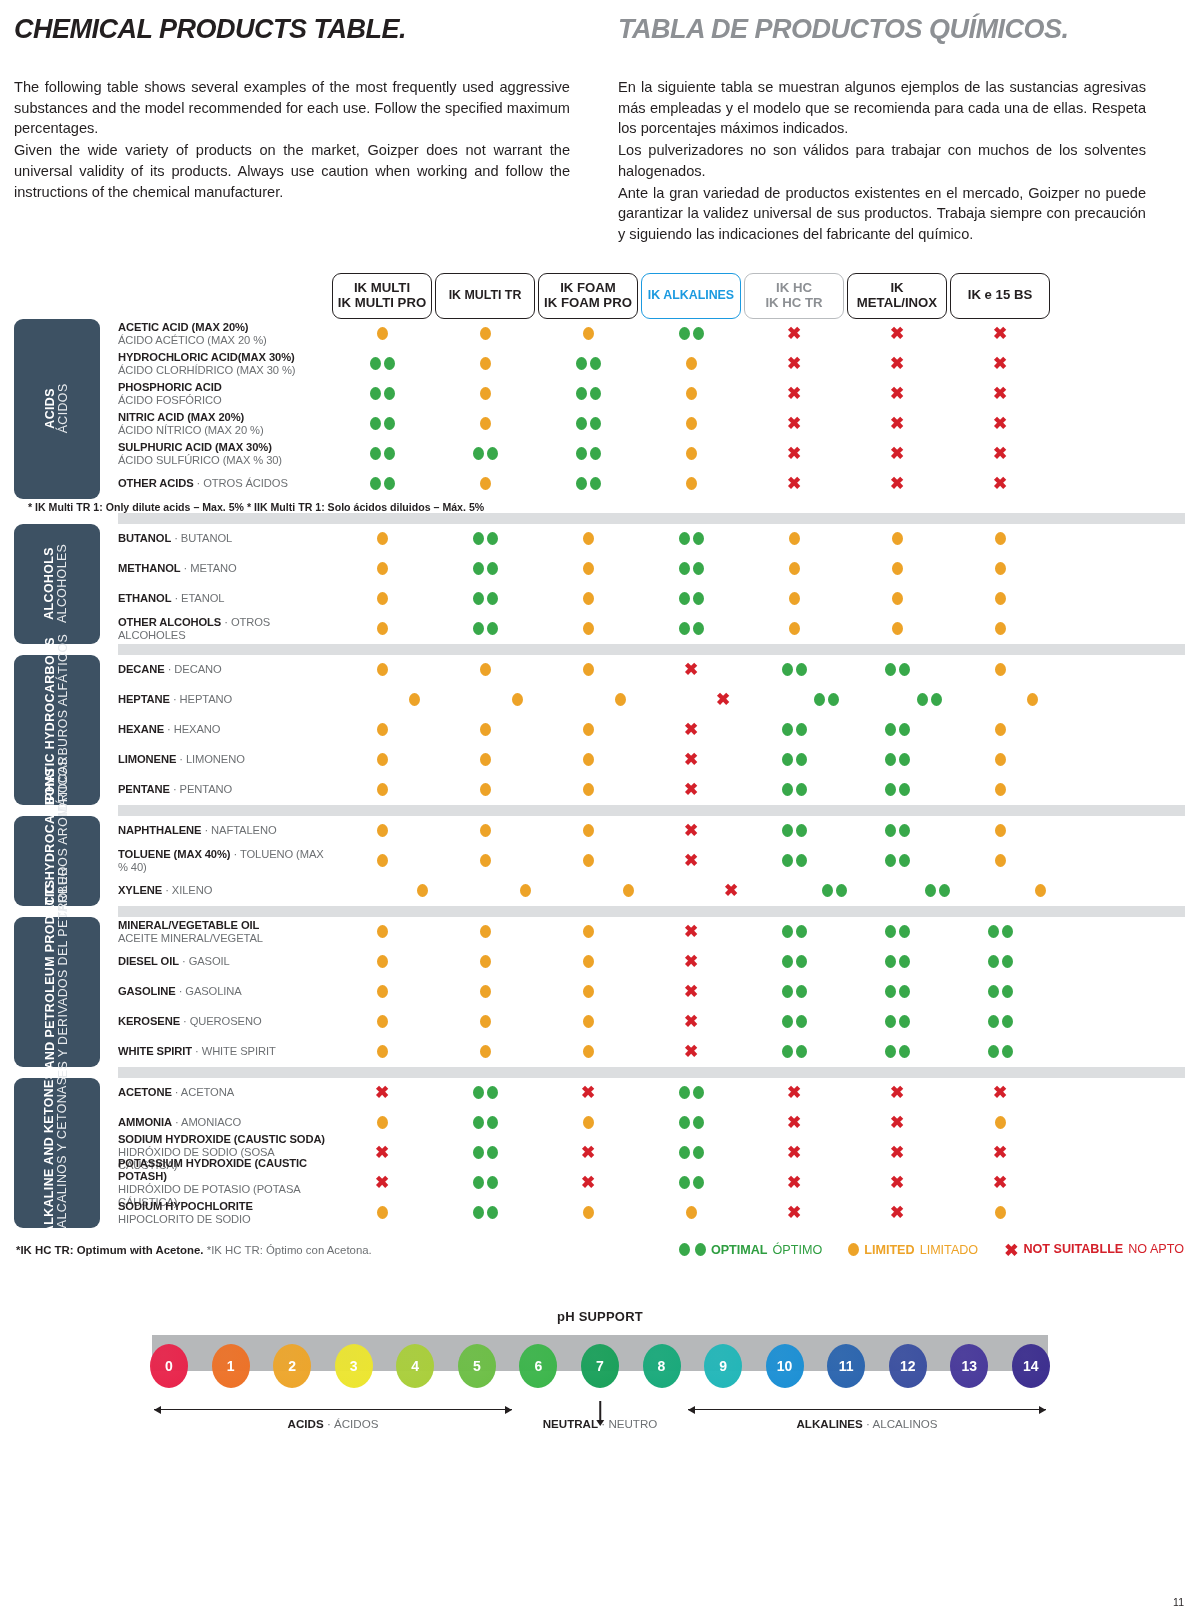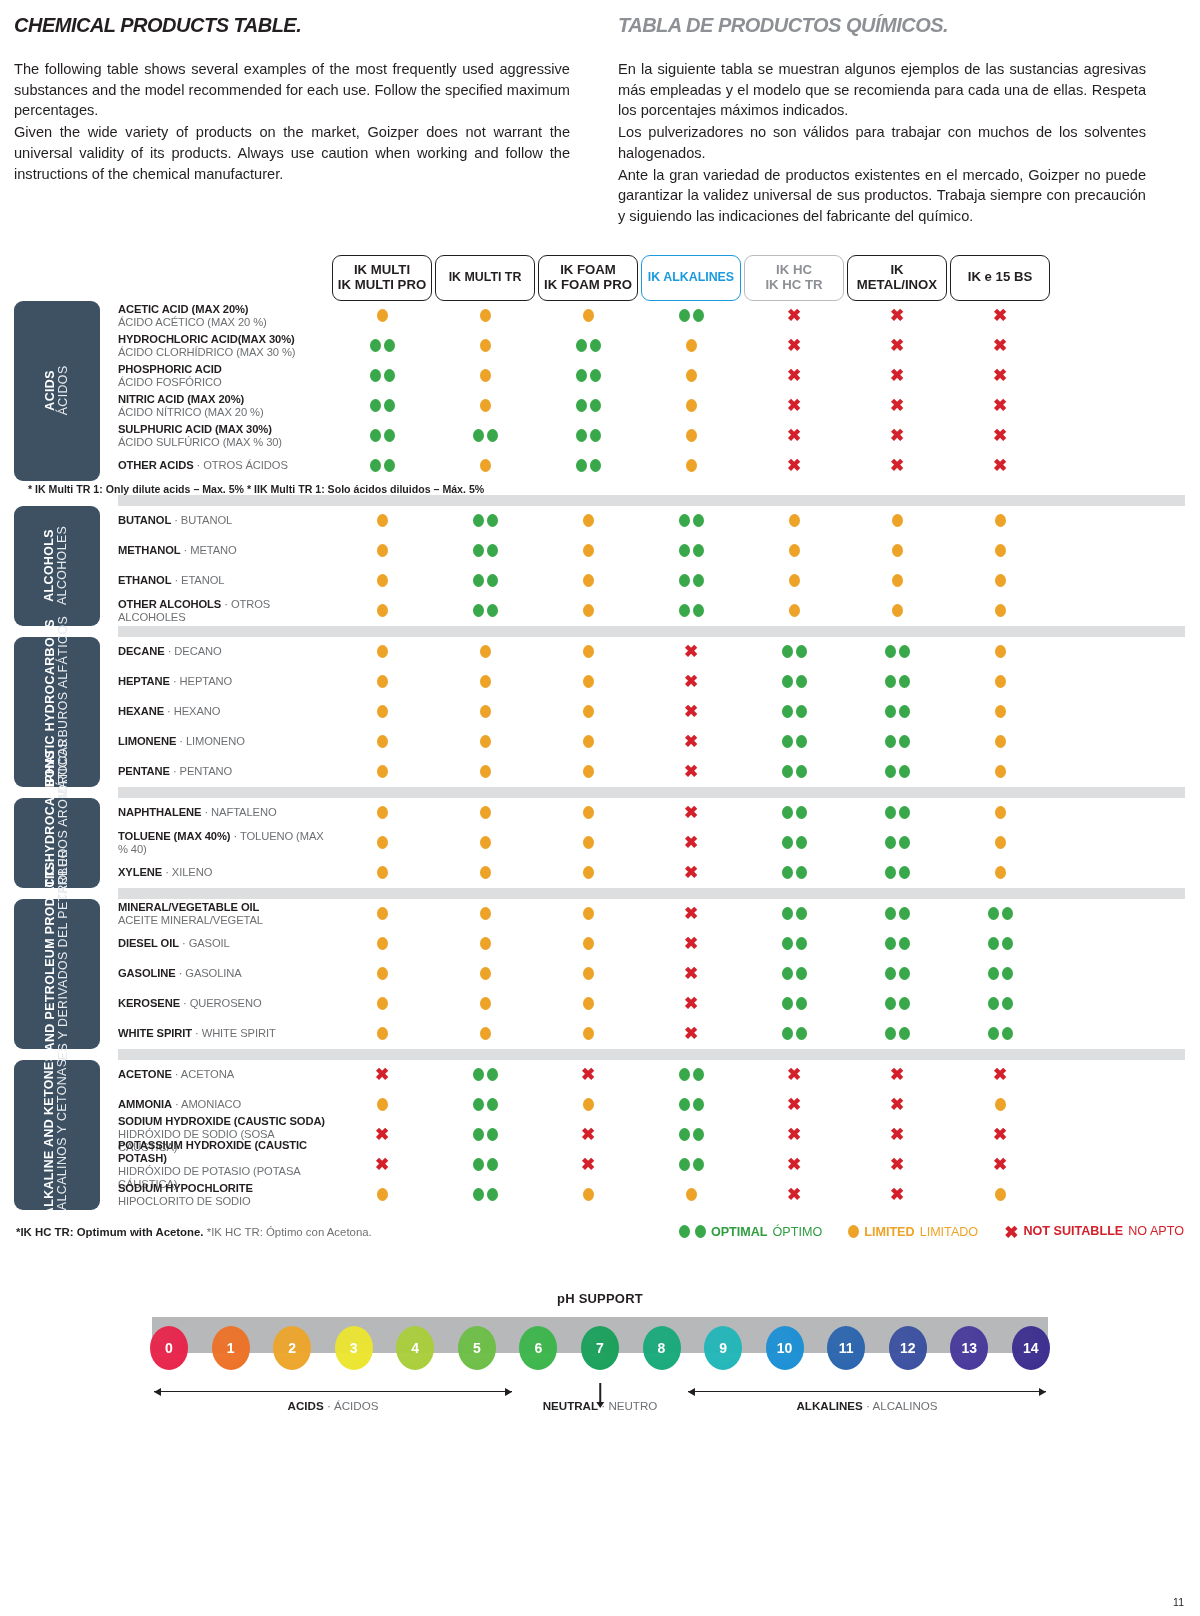--- a/index.html
+++ b/index.html
@@ -10,22 +10,22 @@
     color: #231f20;
     position: relative;
     overflow: hidden;
   }
 
   
   .intro { display: flex; padding: 14px 14px 0 14px; }
   .intro-col { width: 50%; padding-right: 30px; }
   .intro-col.es { padding-left: 18px; padding-right: 40px; }
   .page-title {
-    font-size: 20px; font-weight: bold; font-style: italic;
-    letter-spacing: -0.5px; color: #231f20; margin-bottom: 22px;
+    font-size: 27px; font-weight: bold; font-style: italic;
+    letter-spacing: -0.5px; color: #231f20; margin-bottom: 32px;
     white-space: nowrap;
   }
   .page-title.es { color: #8d9094; }
   .intro-p {
     font-size: 14.6px; line-height: 1.42; text-align: justify;
     color: #231f20; margin-bottom: 0;
   }
   .intro-p + .intro-p { margin-top: 1px; }
 
   
@@ -545,21 +545,21 @@
               </div>
               <div class="cell">
                 <span class="dot green"></span>
                 <span class="dot green"></span>
               </div>
               <div class="cell">
                 <span class="dot orange"></span>
               </div>
             </div>
           </div>
-          <div class="row" style="height: 30px;">
+          <div class="row" style="height: 30px; gap: 32px;">
             <div class="row-label"><span class="lbl-en">HEPTANE</span><span class="lbl-es"> · </span><span class="lbl-es">HEPTANO</span></div>
             <div class="cells">
               <div class="cell">
                 <span class="dot orange"></span>
               </div>
               <div class="cell">
                 <span class="dot orange"></span>
               </div>
               <div class="cell">
                 <span class="dot orange"></span>
@@ -724,21 +724,21 @@
               </div>
               <div class="cell">
                 <span class="dot green"></span>
                 <span class="dot green"></span>
               </div>
               <div class="cell">
                 <span class="dot orange"></span>
               </div>
             </div>
           </div>
-          <div class="row" style="height: 30px;">
+          <div class="row" style="height: 30px; gap: 40px;">
             <div class="row-label"><span class="lbl-en">XYLENE</span><span class="lbl-es"> · </span><span class="lbl-es">XILENO</span></div>
             <div class="cells">
               <div class="cell">
                 <span class="dot orange"></span>
               </div>
               <div class="cell">
                 <span class="dot orange"></span>
               </div>
               <div class="cell">
                 <span class="dot orange"></span>

